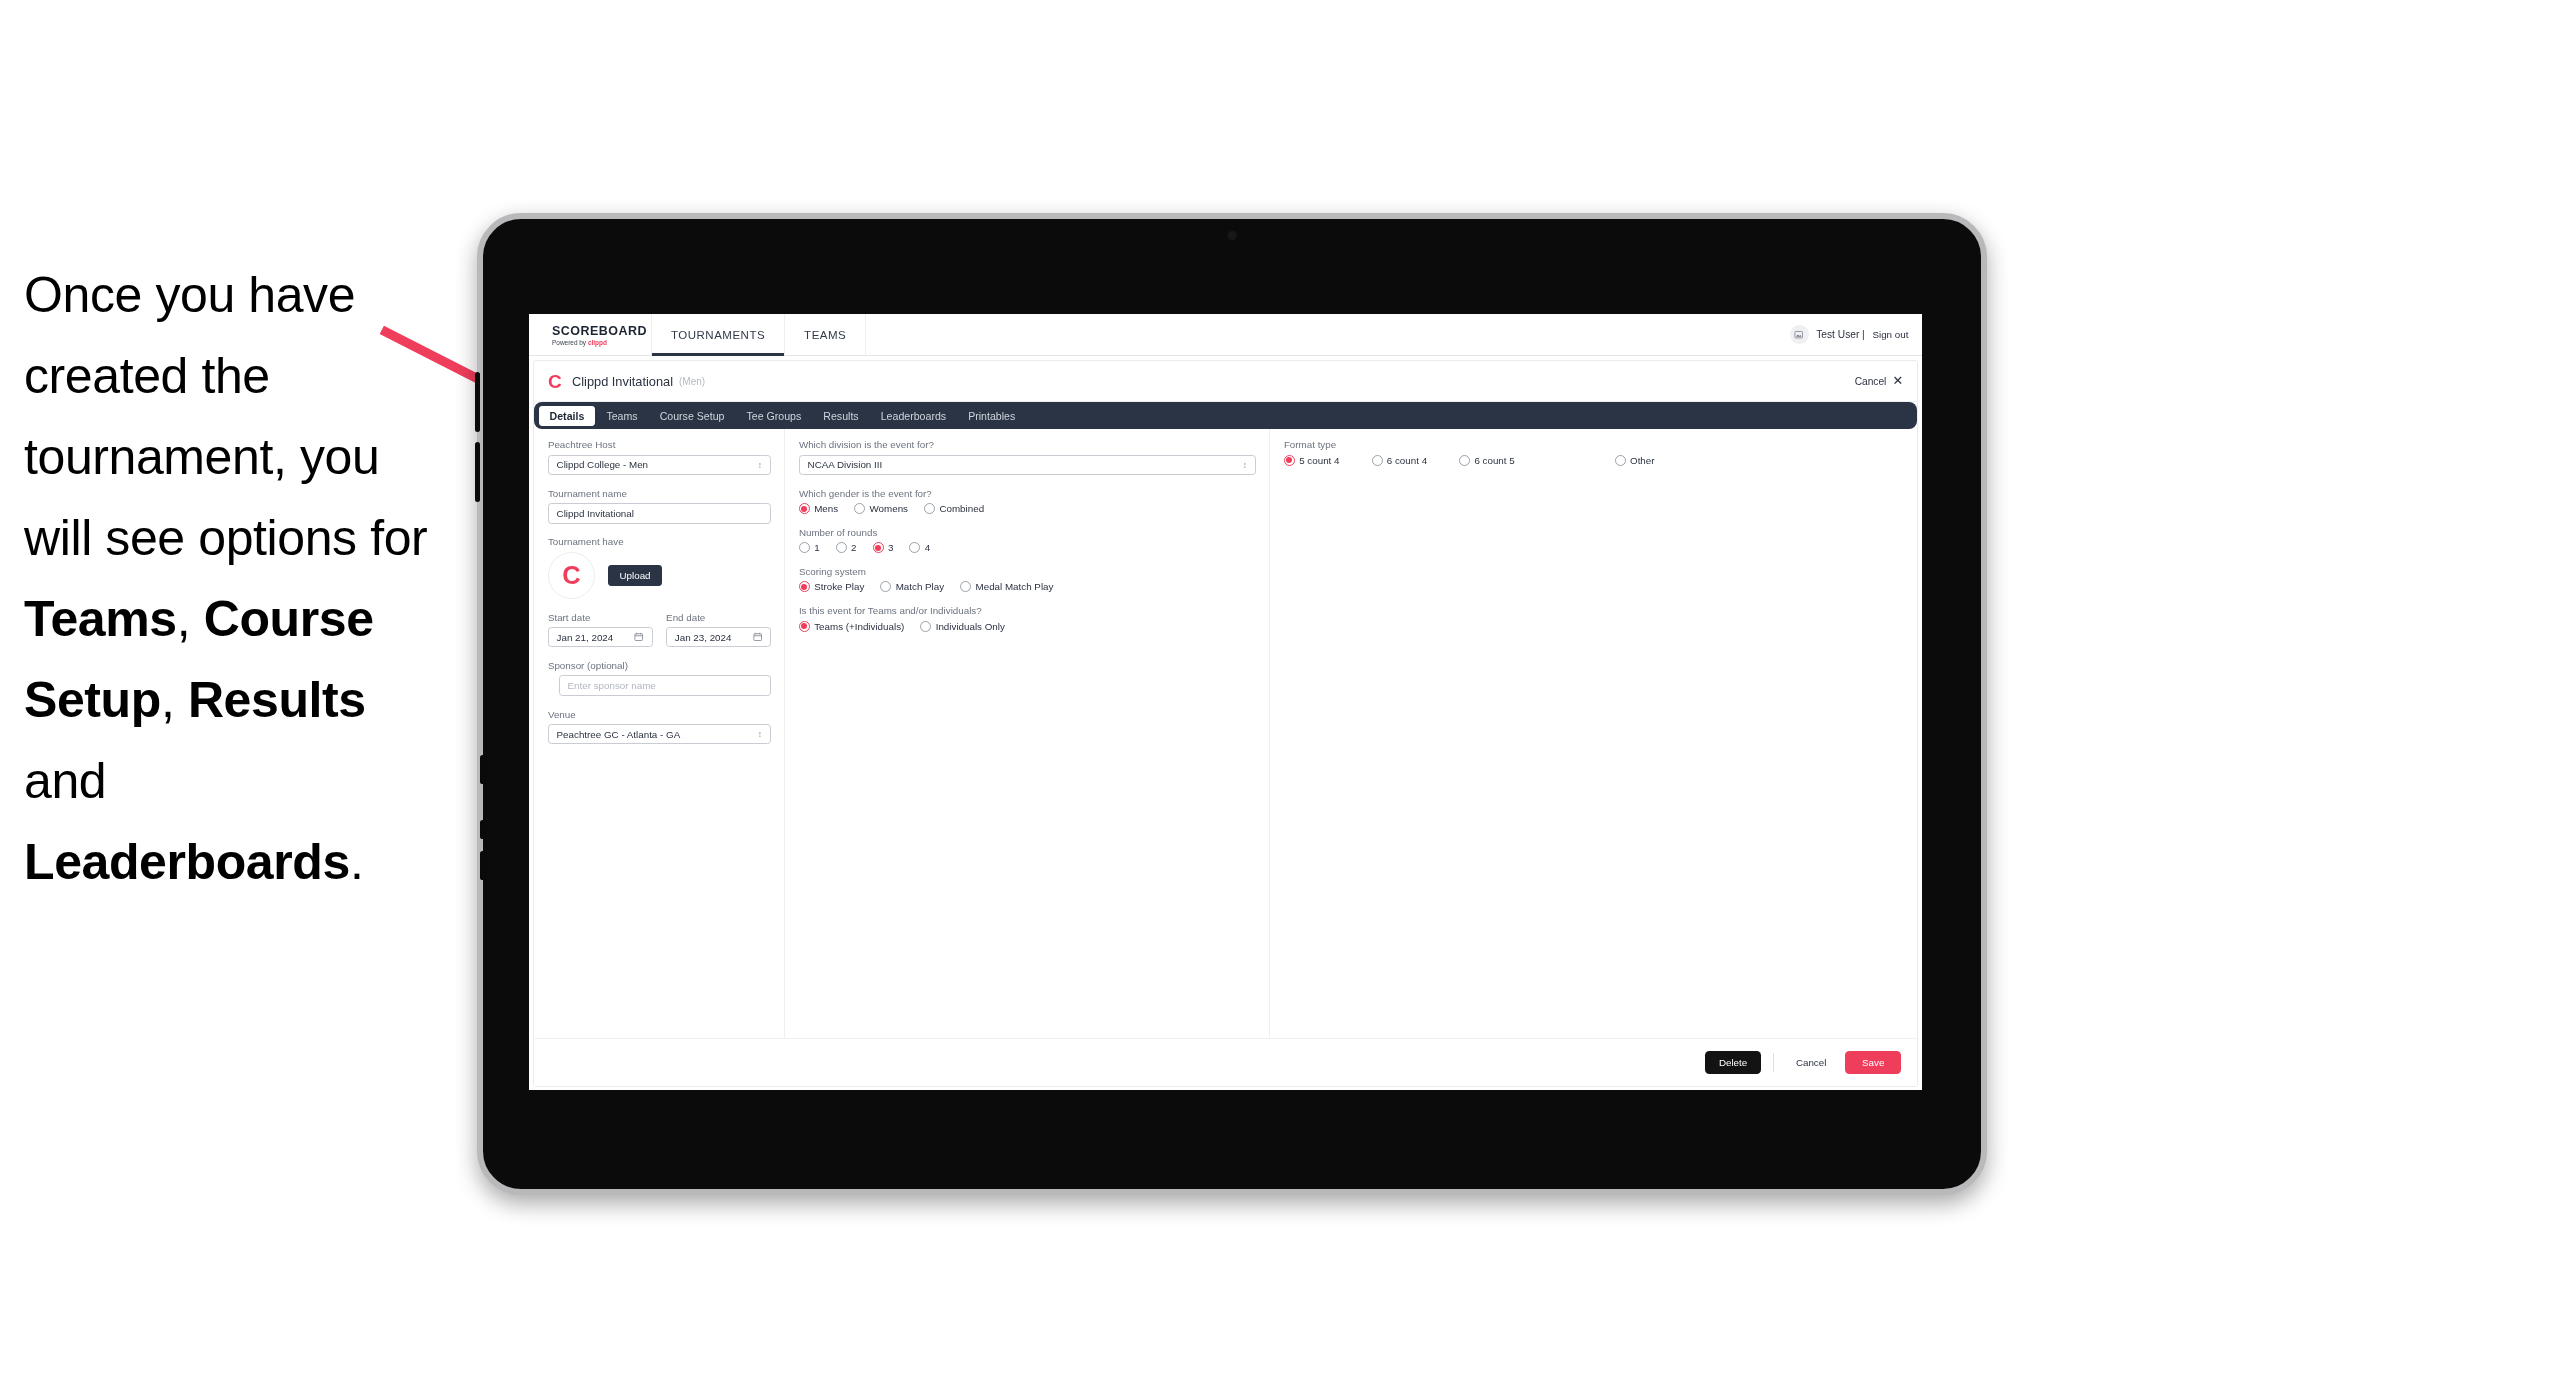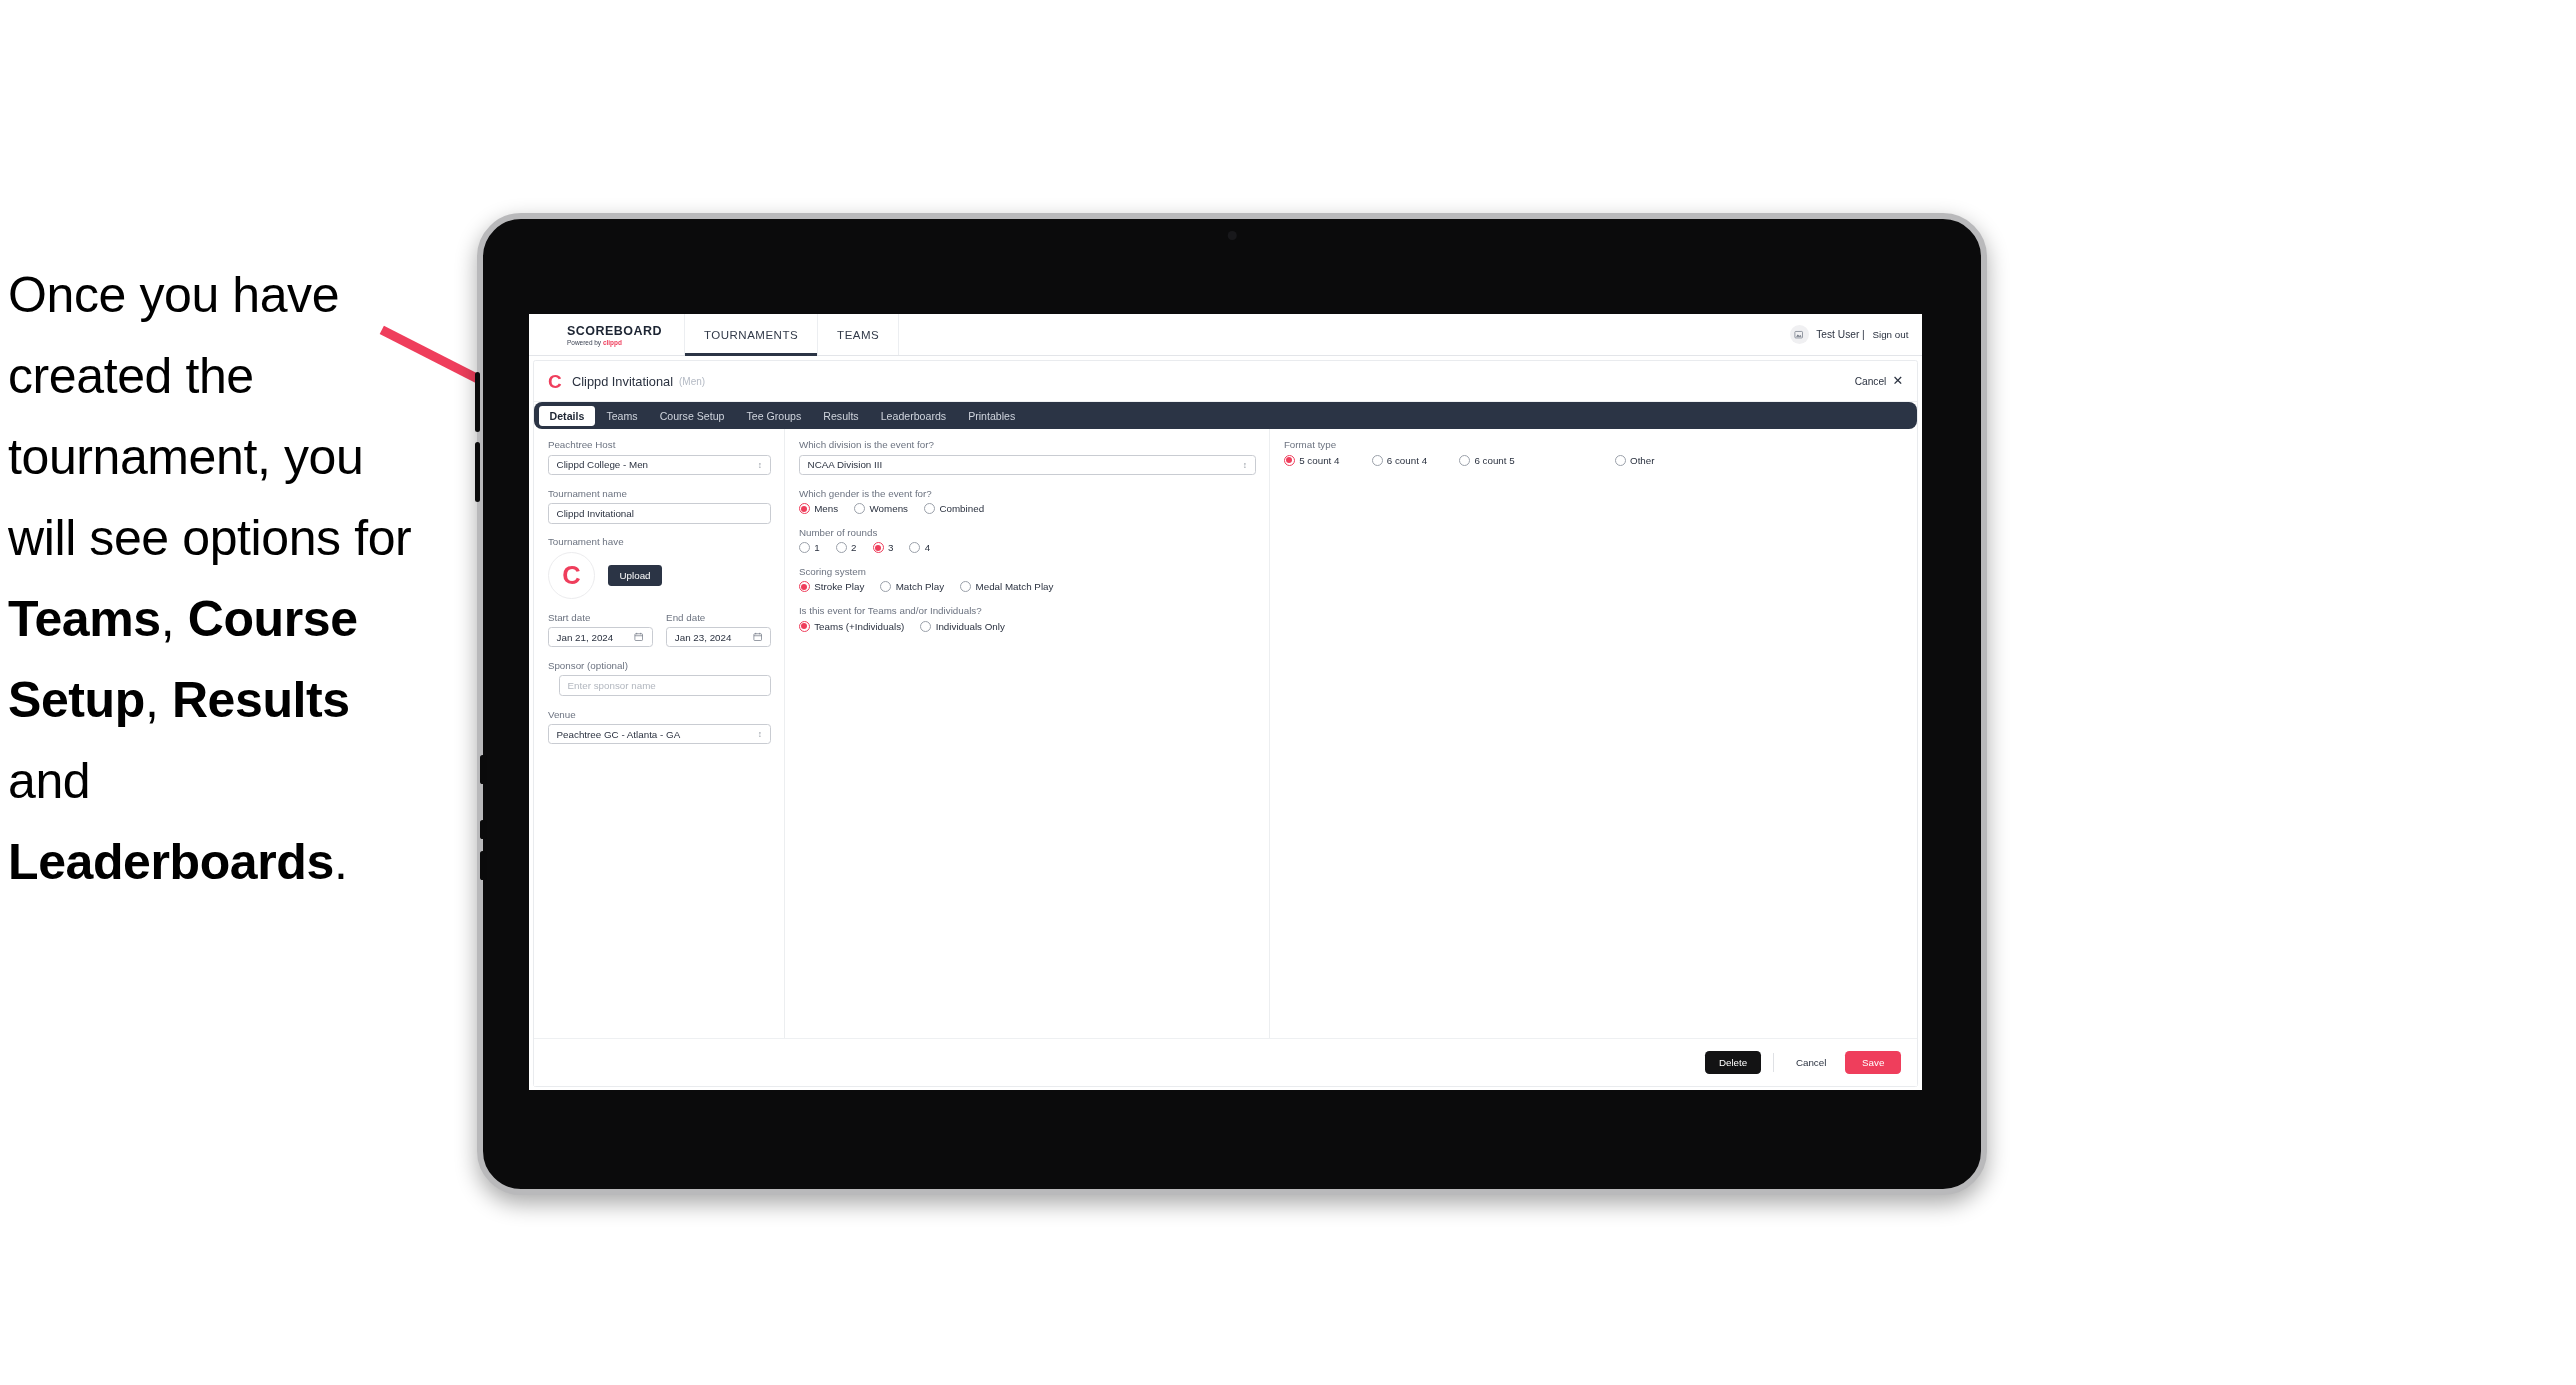--- a/index.html
+++ b/index.html
@@ -7,21 +7,21 @@
     width:2576px;height:1386px;
     background:#ffffff;
     font-family:"Liberation Sans", sans-serif;
     overflow:hidden;
     position:relative;
   }
 
   
   #caption{
     position:absolute;
-    left:8px; top:255px;
+    left:24px; top:255px;
     width:426px;
     font-size:50px;
     line-height:1.62;
     color:#000000;
     letter-spacing:-0.4px;
   }
   #caption .b{font-weight:bold;}
 
   
   #arrow{position:absolute;left:375px;top:323px;width:289px;height:170px;}
@@ -47,22 +47,22 @@
     width:1393px; height:776px;
     background:#ffffff;
     overflow:hidden;
     font-size:11px;
     color:#2b3240;
   }
 
   
   .topnav{height:41px;display:flex;align-items:stretch;background:#fff;
           border-bottom:0.9px solid #e3e5e9;position:relative;}
-  .brand{width:141px;display:flex;flex-direction:column;justify-content:center;
-         padding-left:23px;box-sizing:border-box;border-right:0.9px solid #eceef1;margin-left:15px;}
+  .brand{width:123px;display:flex;flex-direction:column;justify-content:center;
+         padding-left:23px;box-sizing:border-box;border-right:0.9px solid #eceef1;}
   .brand .bmain{font-size:13.6px;font-weight:bold;letter-spacing:0.5px;color:#1d2533;
                 font-family:"Liberation Sans",sans-serif;transform:scaleX(0.92);transform-origin:left;}
   .brand .bsub{font-size:6.8px;color:#3b4252;margin-top:1.7px;transform:scaleX(0.95);transform-origin:left;}
   .brand .bsub .pink{color:#ef3e5c;font-weight:bold;}
   .navtab{display:flex;align-items:center;padding:0 19px;font-size:11.5px;
           letter-spacing:0.5px;color:#323a49;cursor:pointer;
           border-right:0.9px solid #eceef1;position:relative;}
   .navtab.active:after{content:"";position:absolute;left:0;right:0;bottom:-0.9px;
           height:2.6px;background:#2b3445;}
   .navspacer{flex:1;}

